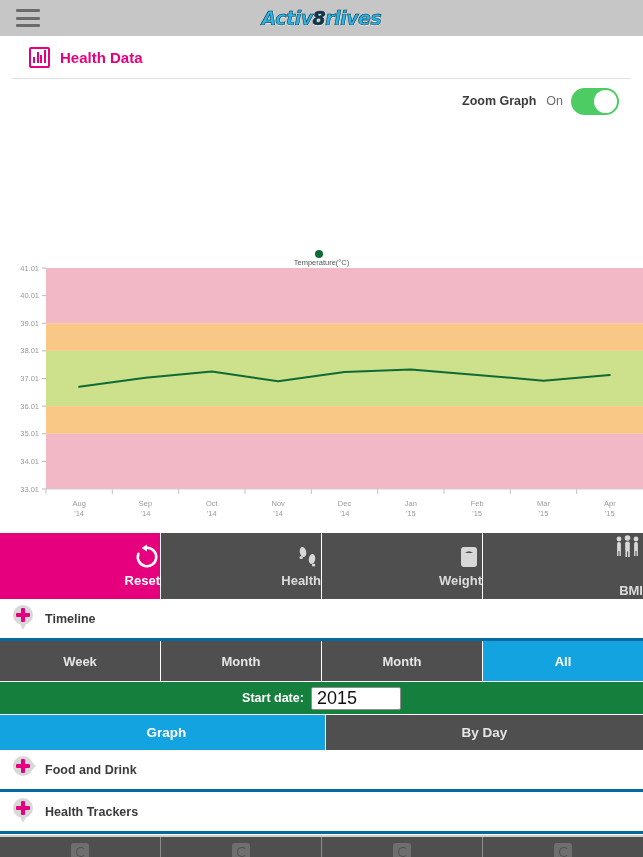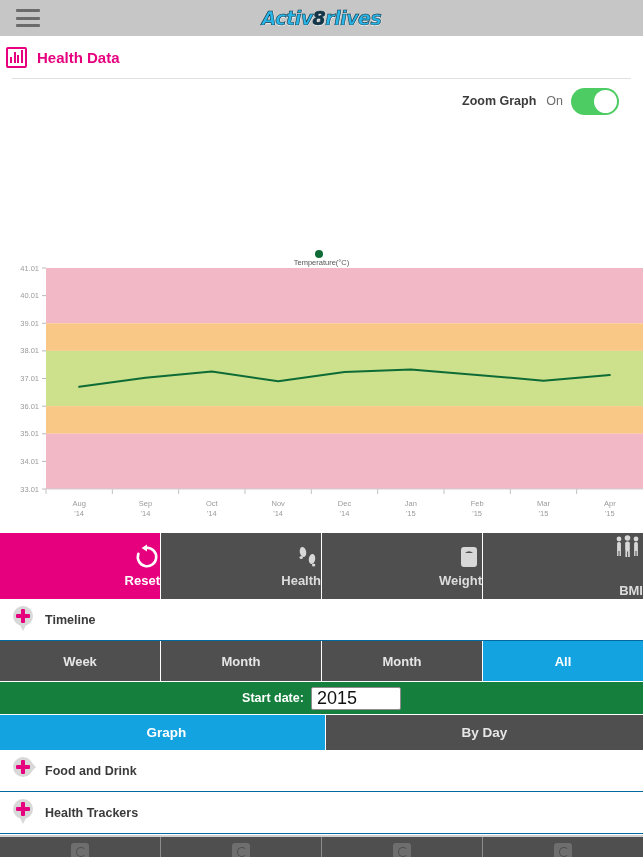--- a/index.html
+++ b/index.html
@@ -39,21 +39,21 @@
     font-size: 19px; letter-spacing: -0.5px;
     color: #29b6e8;
     -webkit-text-stroke: 0.6px #0b2d3e;
     text-shadow: 0 1px 0 #ffffff, 1px 0 0 rgba(255,255,255,.6);
   }
   .brand-text .dk { color: #12354a; }
 
   
   .page-title-row {
     height: 42px; display: flex; align-items: center;
-    padding-left: 6px; background: #fff;
+    padding-left: 29px; background: #fff;
   }
   .chart-icon {
     width: 21px; height: 21px;
     border: 2px solid #e6007e; border-radius: 2px;
     display: flex; align-items: flex-end; justify-content: center;
     gap: 1.5px; padding: 0 2px 2.5px 2px;
   }
   .chart-icon i { display: block; width: 2.5px; background: #e6007e; }
   .chart-icon i:nth-child(1) { height: 6px; }
   .chart-icon i:nth-child(2) { height: 11px; }
@@ -107,21 +107,21 @@
   }
   .mode:last-child { border-right: none; gap: 20px; }
   .mode.active { background: #e6007e; color: #fff; }
   .mode-label { font-size: 13px; font-weight: bold; margin-top: 3px; }
   .mode-icon { height: 26px; display: flex; align-items: center; }
 
   
   .section-row {
     height: 42px; display: flex; align-items: center;
     padding-left: 12px; background: #fff;
-    border-bottom: 1px solid #0369a1; cursor: pointer;
+    border-bottom: 3px solid #0369a1; cursor: pointer;
   }
   .pin {
     width: 22px; height: 28px; position: relative; flex: 0 0 22px;
   }
   .pin .head {
     width: 20px; height: 20px; border-radius: 50%;
     background: #d8d8d8; position: absolute; top: 0; left: 1px;
   }
   .pin .tail {
     position: absolute; top: 15px; left: 6px;

